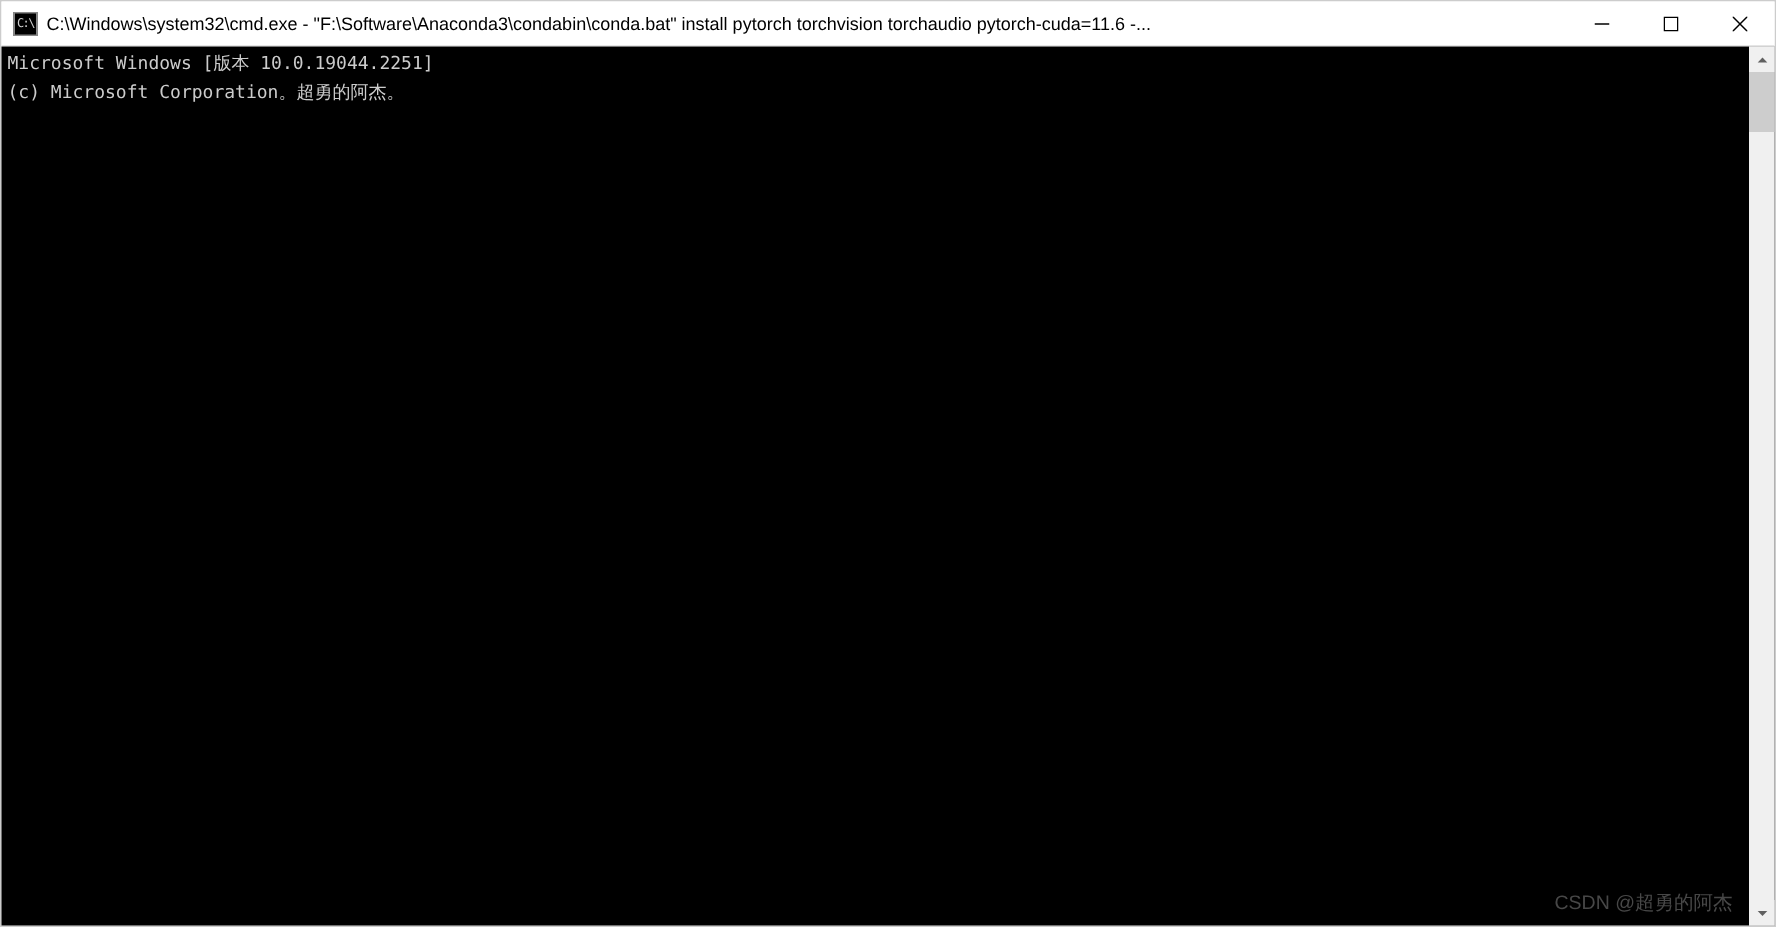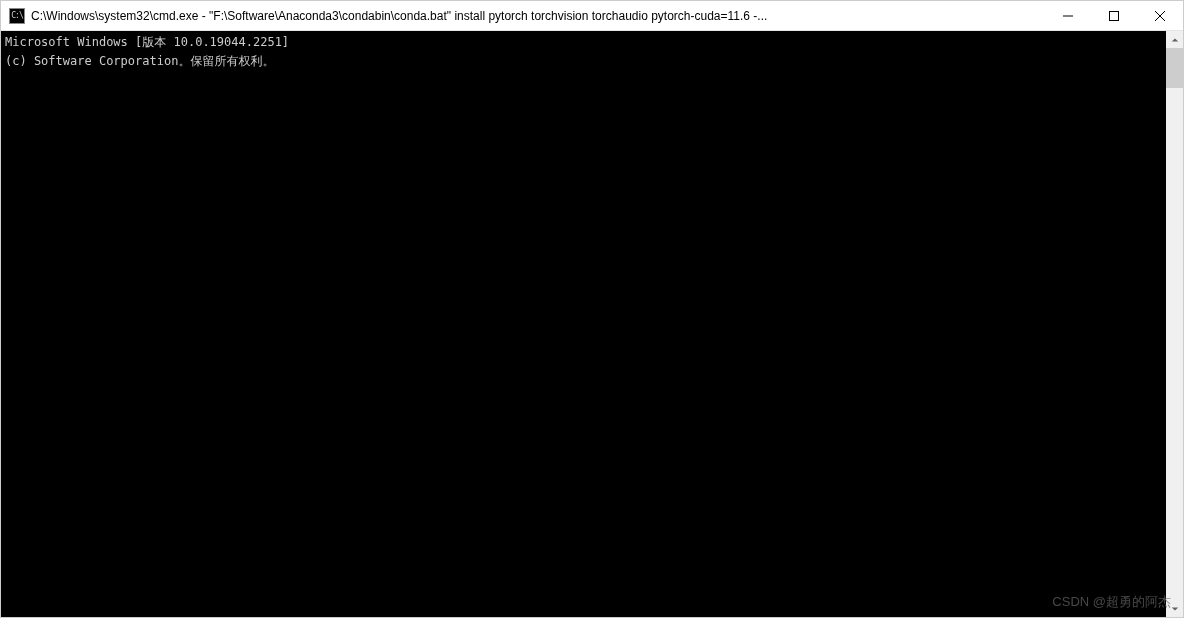--- a/index.html
+++ b/index.html
@@ -117,21 +117,21 @@
       position: absolute;
       top: 17px;
       width: 17px;
       height: 40px;
       background: #cdcdcd;
       cursor: pointer;
     }
     .watermark {
       position: absolute;
       bottom: 6px;
-      right: 12px;
+      right: 28px;
       color: #666;
       font-size: 13px;
       font-family: "Microsoft YaHei", sans-serif;
       opacity: 0.7;
       pointer-events: none;
     }
   </style>
 </head>
 <body>
 
@@ -152,21 +152,21 @@
       </button>
       <button class="win-btn close">
         <svg viewBox="0 0 10 10">
             <line x1="0" y1="0" x2="10" y2="10" stroke="#000" stroke-width="1"></line>
             <line x1="10" y1="0" x2="0" y2="10" stroke="#000" stroke-width="1"></line>
           </svg>
       </button>
     </div>
   </div>
   <div class="terminal-area">
-    <div class="terminal-content"><span class="terminal-line">Microsoft Windows [版本 10.0.19044.2251]</span><span class="terminal-line">(c) Software Corporation。保留所有权利。</span><span class="terminal-line"></span></div>
+    <div class="terminal-content"><span class="terminal-line">Microsoft Windows [版本 10.0.19044.2251]</span><span class="terminal-line">(c) Microsoft Corporation。超勇的阿杰。</span><span class="terminal-line"></span></div>
     <div class="scrollbar">
       <div class="scroll-arrow up">
         <svg viewBox="0 0 10 10">
             <path d="M1 7 L5 3 L9 7"></path>
           </svg>
       </div>
       <div class="scroll-thumb"></div>
       <div class="scroll-arrow down">
         <svg viewBox="0 0 10 10">
             <path d="M1 3 L5 7 L9 3"></path>

